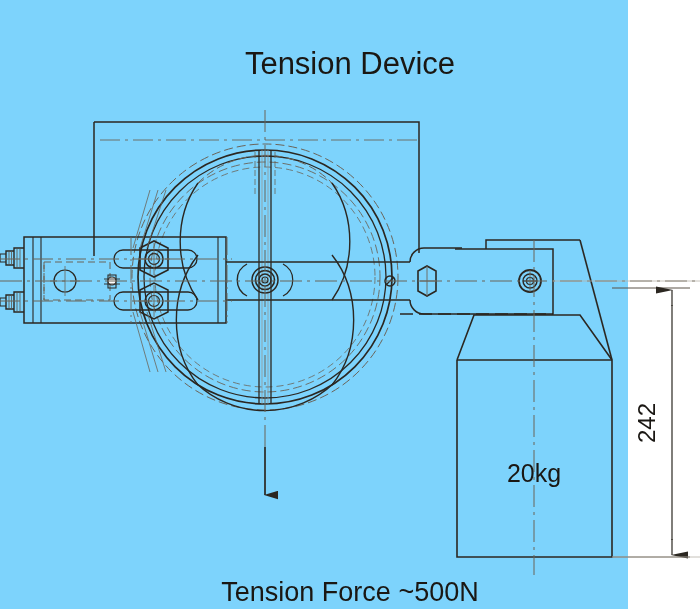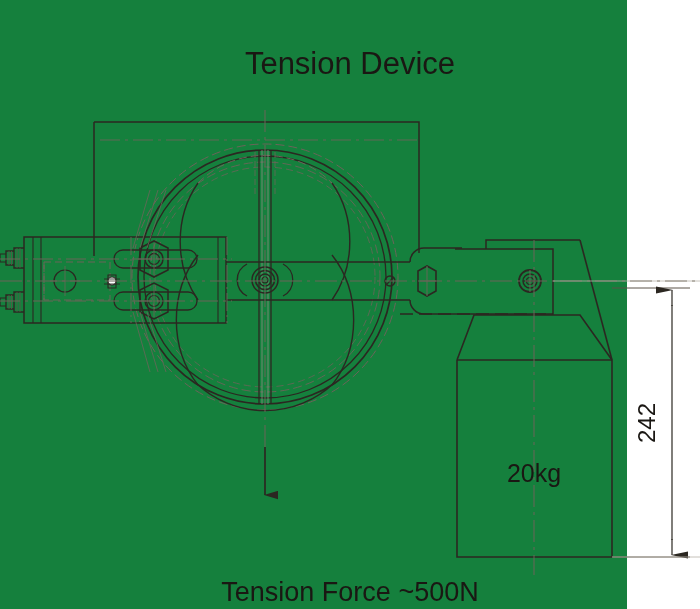--- a/index.html
+++ b/index.html
@@ -9,24 +9,23 @@
     background: #ffffff;
   }
   body {
     font-family: "Liberation Sans", sans-serif;
     width: 700px;
     height: 609px;
     overflow: hidden;
   }
   #diagram-root {
     position: relative;
-    width: 584px;
+    width: 628px;
     height: 609px;
-    background: #15803d;
-    padding-left: 43px;
+    background: #7dd3fc;
   }
   svg.drawing {
     position: absolute;
     left: 0;
     top: 0;
     width: 700px;
     height: 609px;
     display: block;
   }
   .ttl {

